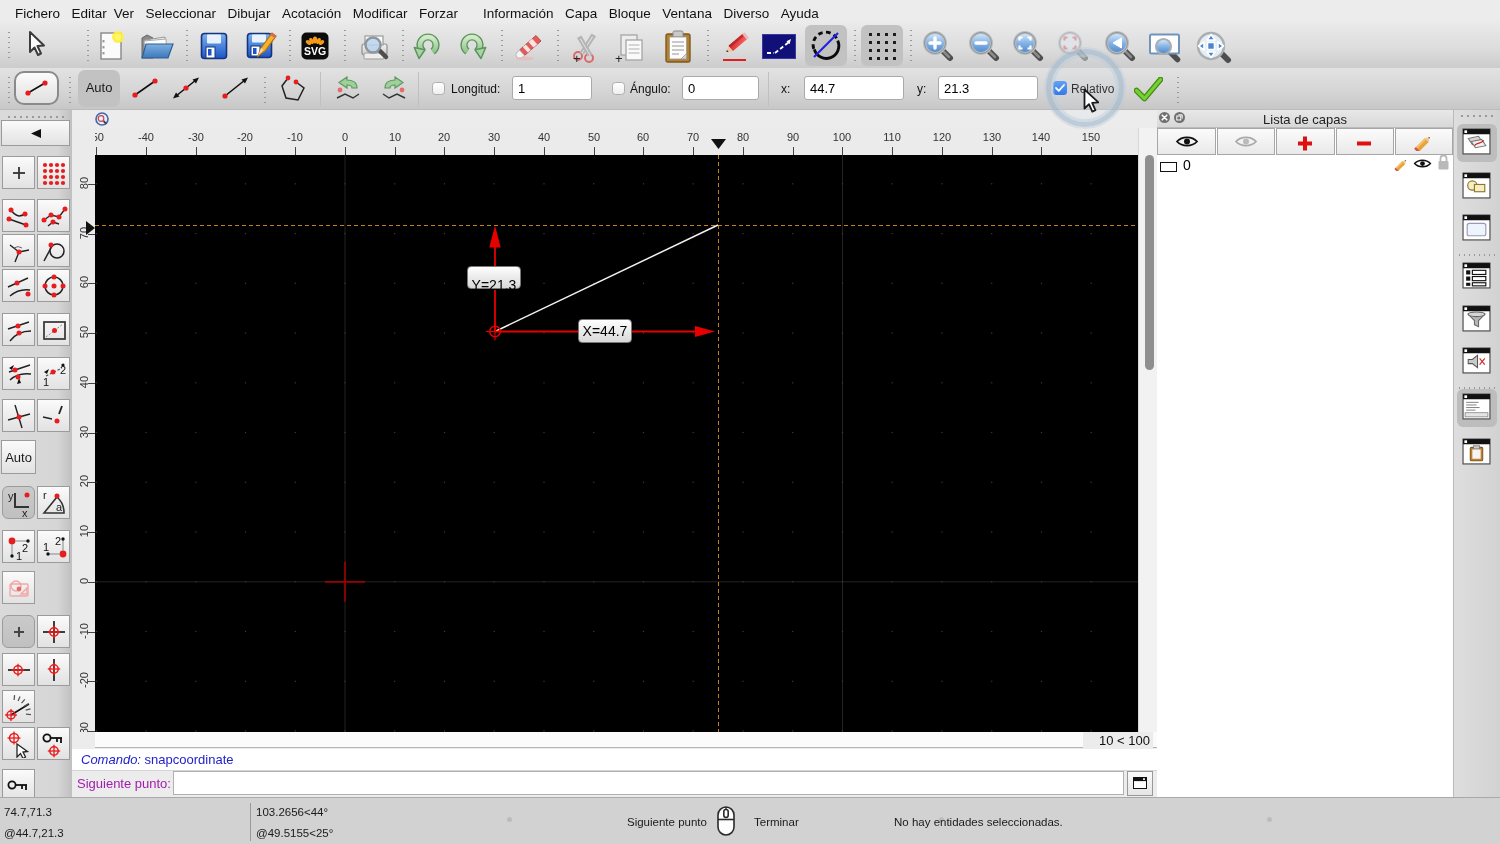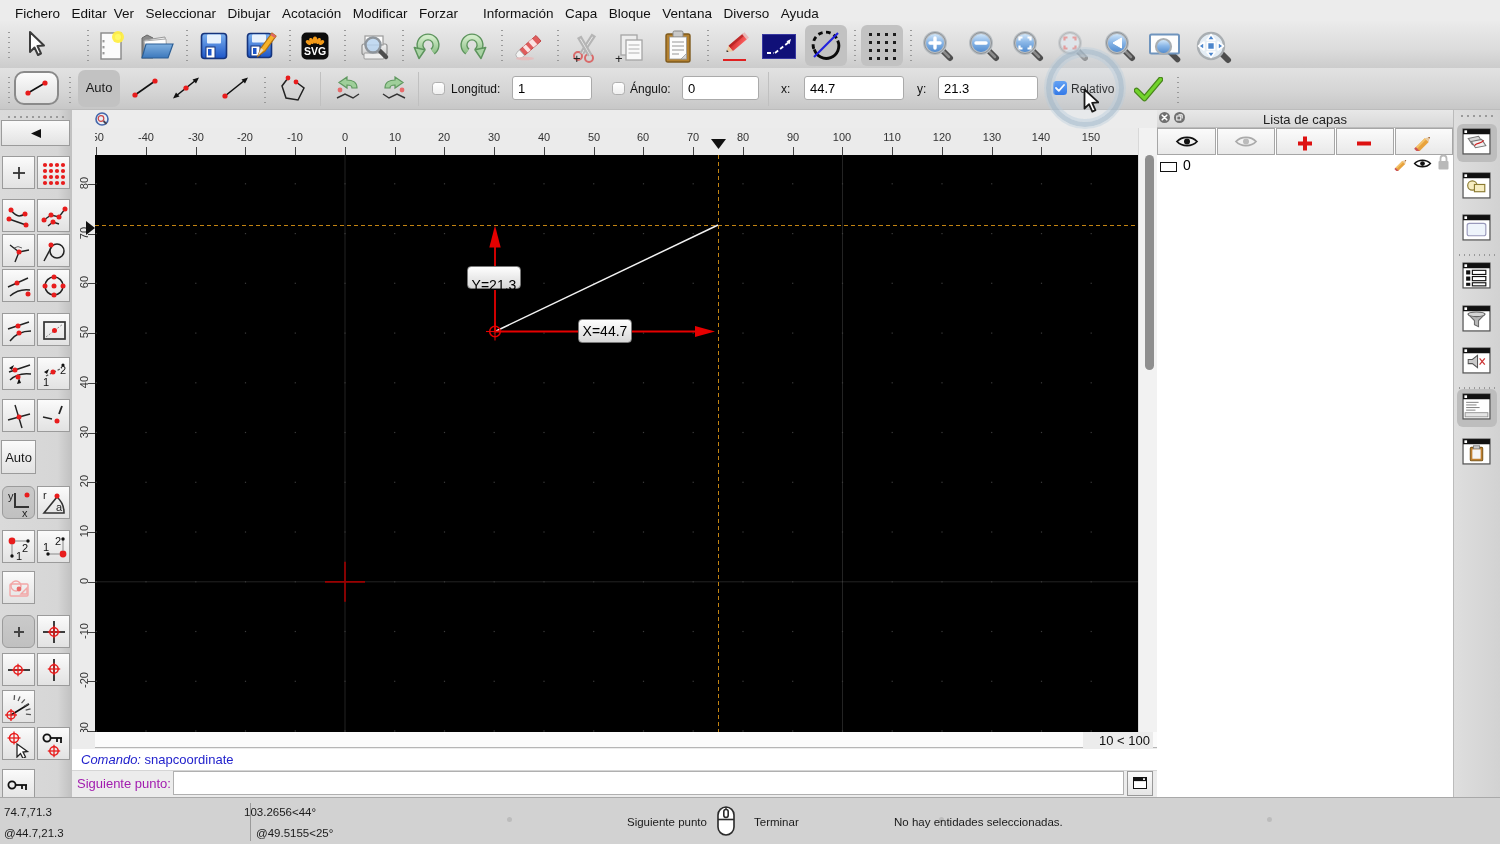--- a/index.html
+++ b/index.html
@@ -1099,21 +1099,21 @@
       <rect x="11" y="7.5" width="6" height="3" fill="#ccc" stroke="#777" stroke-width="0.8"></rect>
       <rect x="10" y="11" width="8" height="9" fill="#f5f5f5"></rect>
     </svg>
 <div style="position:absolute;left:1457px;top:144px;width:40px;height:2px;background-image:radial-gradient(circle,#999 .8px,transparent 1px);background-size:5px 2px"></div>
 <div style="position:absolute;left:1457px;top:277px;width:40px;height:2px;background-image:radial-gradient(circle,#999 .8px,transparent 1px);background-size:5px 2px"></div>
 </div>
 <div id="statusbar">
 <div style="position:absolute;left:4px;top:8px">74.7,71.3</div>
 <div style="position:absolute;left:4px;top:29px">@44.7,21.3</div>
 <div style="position:absolute;left:250px;top:5px;width:1px;height:38px;background:#9a9a9a"></div>
-<div style="position:absolute;left:244px;top:8px">103.2656&lt;44°</div>
+<div style="position:absolute;left:256px;top:8px">103.2656&lt;44°</div>
 <div style="position:absolute;left:256px;top:29px">@49.5155&lt;25°</div>
 <div style="position:absolute;left:507px;top:19px;width:5px;height:5px;border-radius:50%;background:#bcbcbc"></div>
 <div style="position:absolute;left:939px;top:19px;width:5px;height:5px;border-radius:50%;background:#bcbcbc"></div>
 <div style="position:absolute;left:1267px;top:19px;width:5px;height:5px;border-radius:50%;background:#bcbcbc"></div>
 <div style="position:absolute;left:627px;top:18px">Siguiente punto</div>
 <svg style="position:absolute;left:717px;top:8px;width:18px;height:30px" viewBox="0 0 18 30">
       <rect x="1" y="1" width="16" height="28" rx="8" fill="#fff" stroke="#2a2a2a" stroke-width="1.6"></rect>
       <line x1="1" y1="13.5" x2="17" y2="13.5" stroke="#2a2a2a" stroke-width="1.6"></line>
       <rect x="6.8" y="3.5" width="4.4" height="8" rx="2.2" fill="#fff" stroke="#2a2a2a" stroke-width="1.6"></rect>
       <line x1="9" y1="1" x2="9" y2="3.5" stroke="#2a2a2a" stroke-width="1.4"></line>

